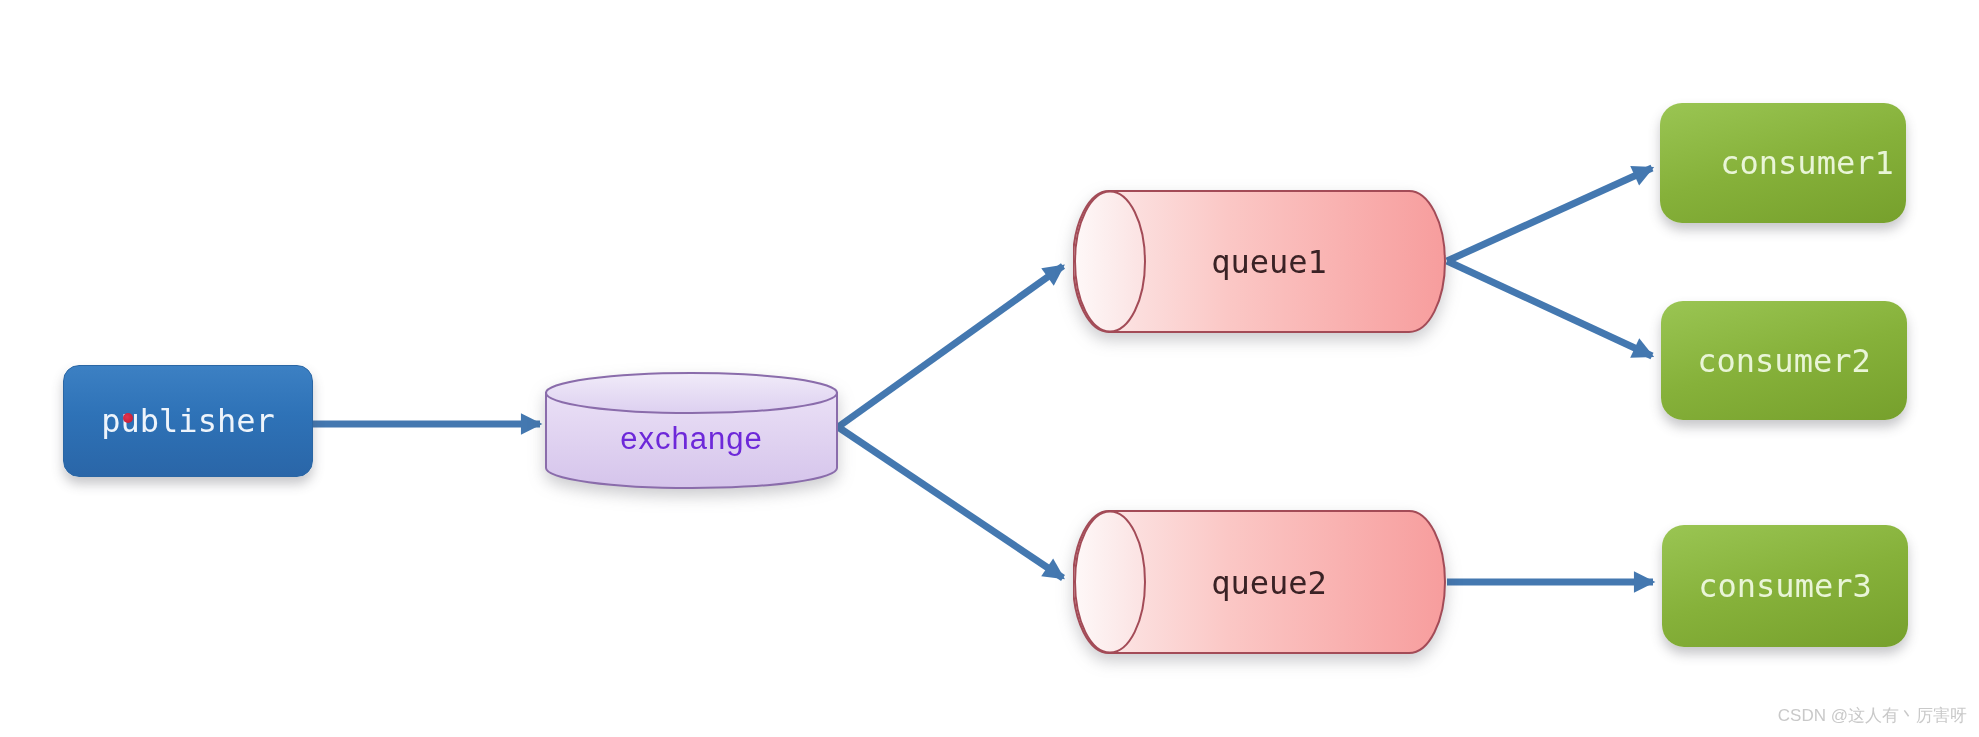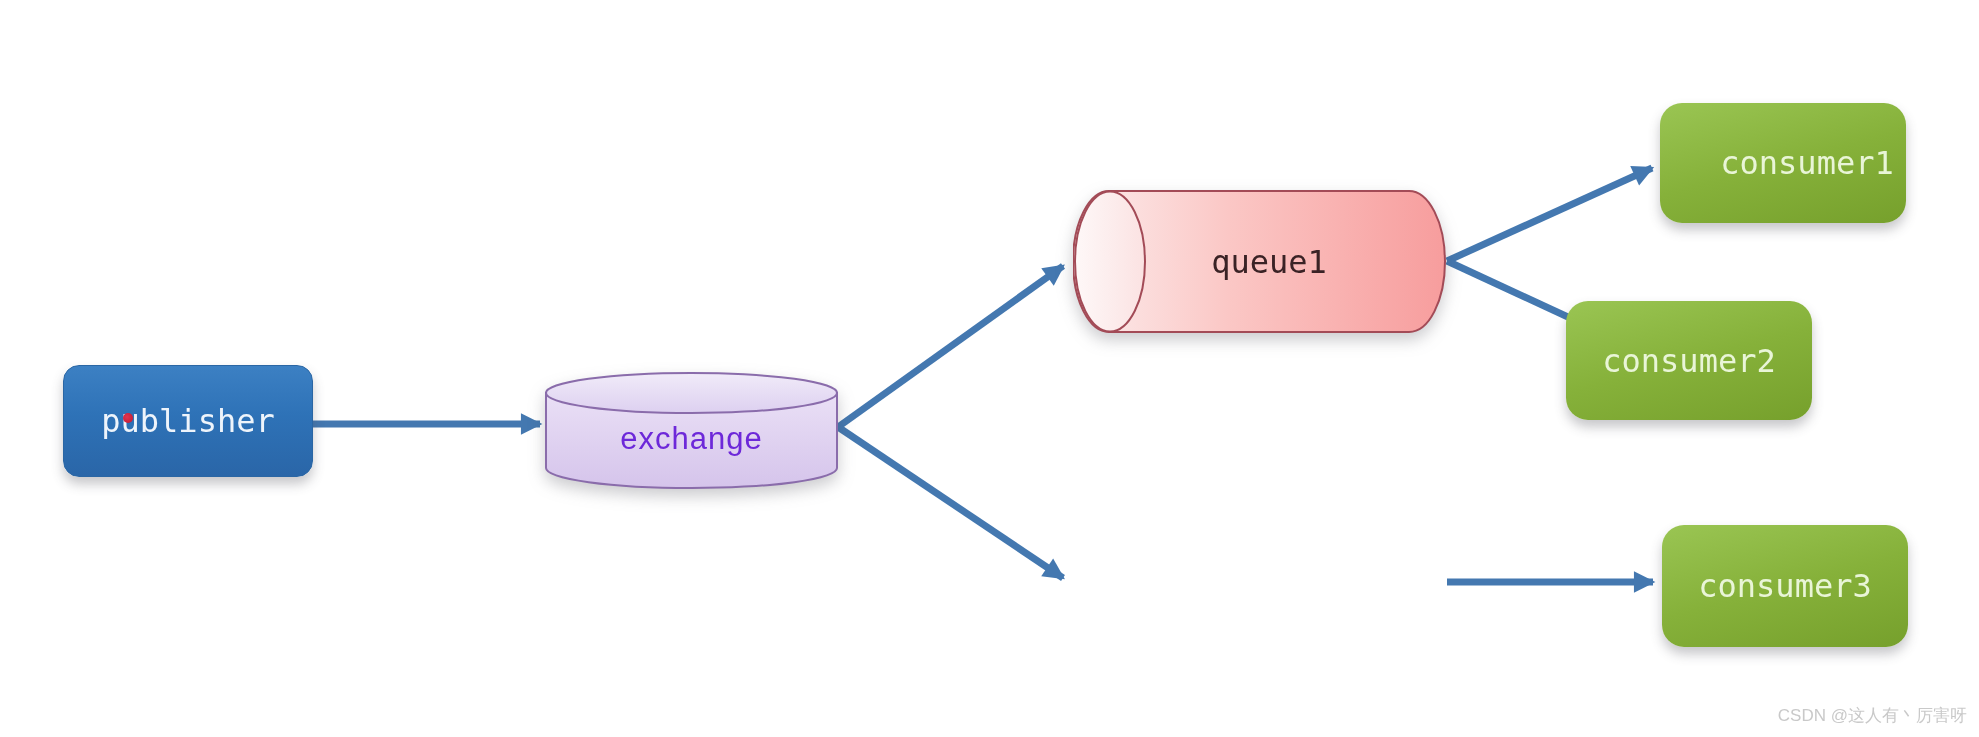--- a/index.html
+++ b/index.html
@@ -65,21 +65,21 @@
 
   
   .consumer {
     width: 246px; height: 120px;
     border-radius: 22px;
     background: linear-gradient(165deg, #9ac553 0%, #86b13a 50%, #76a02c 100%);
     box-shadow: 0 7px 12px rgba(70,70,80,0.30);
   }
   .consumer .label { color: #e9f5d7; font-size: 32px; }
   .consumer1 { left: 1660px; top: 103px; padding-left: 48px; }
-  .consumer2 { left: 1566px; top: 301px; height: 119px; }
+  .consumer2 { left: 1661px; top: 301px; height: 119px; }
   .consumer3 { left: 1662px; top: 525px; height: 122px; justify-content: center; }
 
   .watermark {
     position: absolute;
     right: 12px; bottom: 10px;
     font-size: 17px;
     color: #c9c9c9;
     font-family: "Liberation Sans", sans-serif;
     z-index: 5;
     margin-top: 17px;
@@ -141,20 +141,38 @@
           <stop offset="0" stop-color="#fef8f8"></stop>
           <stop offset="1" stop-color="#fbe2e2"></stop>
         </linearGradient>
       </defs>
       <path d="M36,2 L336,2 A36,70.5 0 0 1 336,143 L36,143 A36,70.5 0 0 1 36,2 Z" fill="url(#qBody1)" stroke="#a34b57" stroke-width="2"></path>
       <ellipse cx="37" cy="72.5" rx="35" ry="70" fill="url(#qCap1)" stroke="#a34b57" stroke-width="2"></ellipse>
     </svg>
     <span class="label mono queue-label">queue1</span>
   </div>
 
+  <div class="node cyl queue2">
+    <svg width="374" height="147" viewBox="0 0 374 147" xmlns="http://www.w3.org/2000/svg">
+      <defs>
+        <linearGradient id="qBody2" x1="0" y1="0" x2="1" y2="0">
+          <stop offset="0" stop-color="#fceeee"></stop>
+          <stop offset="0.42" stop-color="#fbc7c5"></stop>
+          <stop offset="1" stop-color="#f79d9d"></stop>
+        </linearGradient>
+        <linearGradient id="qCap2" x1="0" y1="0" x2="1" y2="0">
+          <stop offset="0" stop-color="#fef8f8"></stop>
+          <stop offset="1" stop-color="#fbe2e2"></stop>
+        </linearGradient>
+      </defs>
+      <path d="M36,2 L336,2 A36,71 0 0 1 336,144 L36,144 A36,71 0 0 1 36,2 Z" fill="url(#qBody2)" stroke="#a34b57" stroke-width="2"></path>
+      <ellipse cx="37" cy="73" rx="35" ry="70.5" fill="url(#qCap2)" stroke="#a34b57" stroke-width="2"></ellipse>
+    </svg>
+    <span class="label mono queue-label">queue2</span>
+  </div>
 
   <div class="node consumer consumer1">
     <span class="label mono">consumer1</span>
   </div>
   <div class="node consumer consumer2">
     <span class="label mono">consumer2</span>
   </div>
   <div class="node consumer consumer3">
     <span class="label mono">consumer3</span>
   </div>

